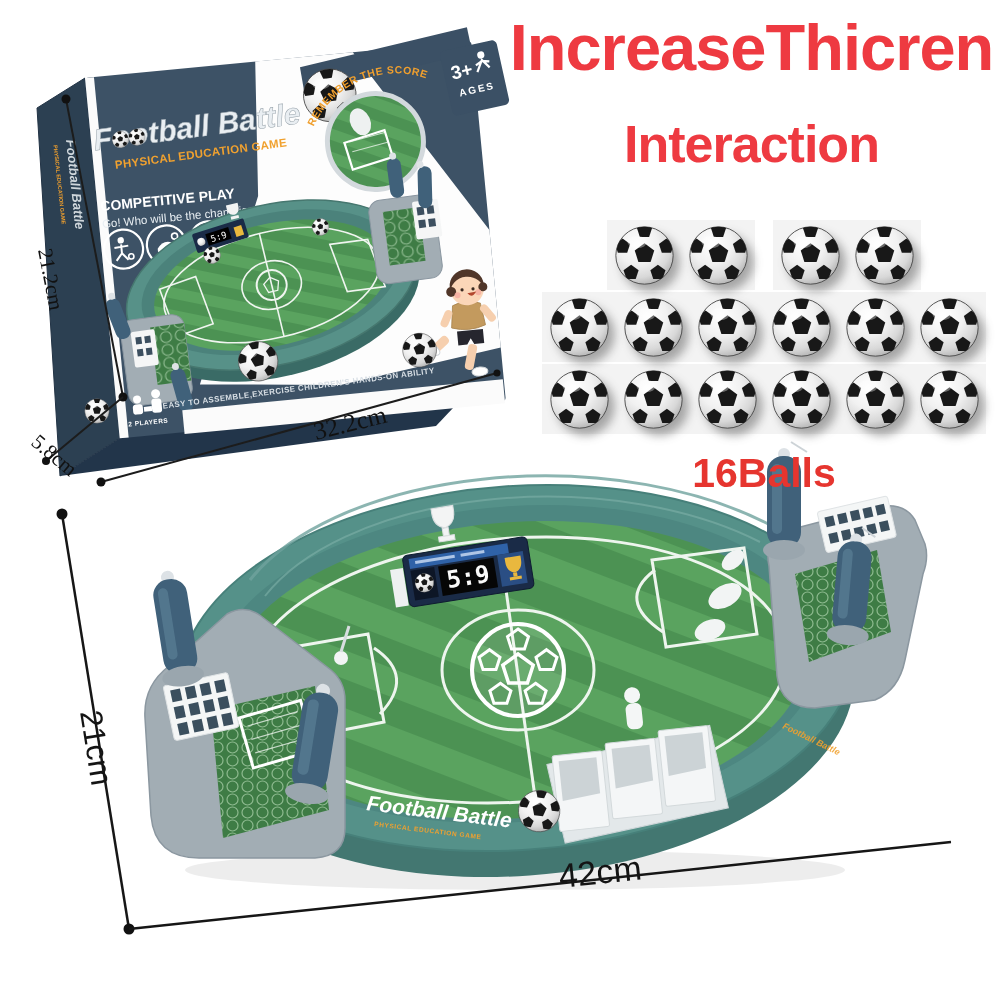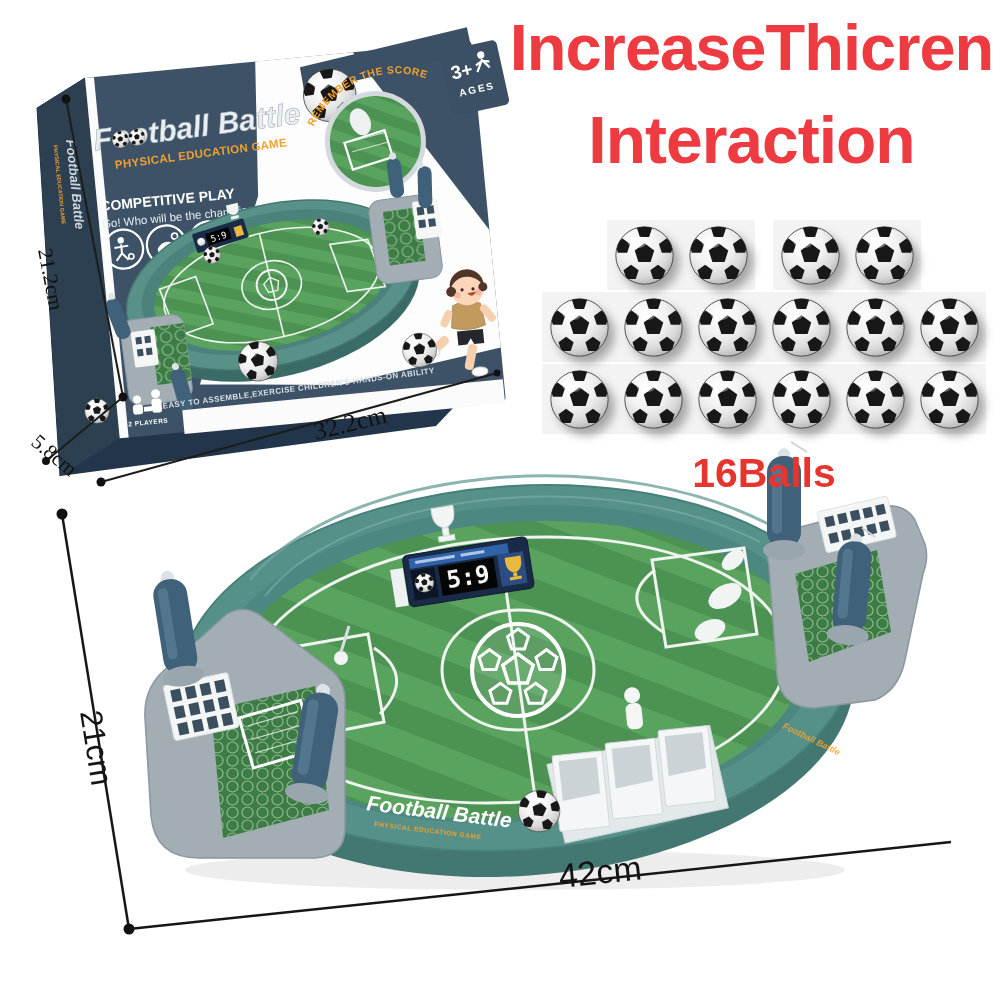--- a/index.html
+++ b/index.html
@@ -2,21 +2,21 @@
 <html><head>
 <meta charset="utf-8">
 <style>
   html,body{margin:0;padding:0;background:#fff;}
   .canvas{position:relative;width:1000px;height:1000px;background:#fff;overflow:hidden;
           font-family:"Liberation Sans",sans-serif;}
   .scene{position:absolute;left:0;top:0;}
   .heading{position:absolute;left:503px;top:12px;width:497px;text-align:center;
            color:#ee3a41;font-weight:bold;line-height:1.1;}
   .heading .h1{font-size:65px;letter-spacing:-1px;}
-  .heading .h2{font-size:66px;margin-top:20px;letter-spacing:-1px;}
+  .heading .h2{font-size:52px;margin-top:32px;letter-spacing:-1px;}
   .balls-area{position:absolute;left:531px;top:220px;width:466px;}
   .balls-row{display:flex;justify-content:center;margin-bottom:2px;}
   .balls-group{display:flex;background:#f3f3f3;}
   .balls-group + .balls-group{margin-left:18px;}
   .ball-cell{width:74px;height:70px;display:flex;align-items:center;justify-content:center;}
   .ball-svg{width:61px;height:61px;filter:drop-shadow(6px 7px 5px rgba(50,50,50,.40));}
   .balls-label{margin-top:16px;text-align:center;font-size:41px;font-weight:bold;color:#e6352f;}
   svg text{font-family:"Liberation Sans",sans-serif;}
   .serifdim{font-family:"Liberation Serif",serif;}
   .mono{font-family:"DejaVu Sans Mono",monospace;}

